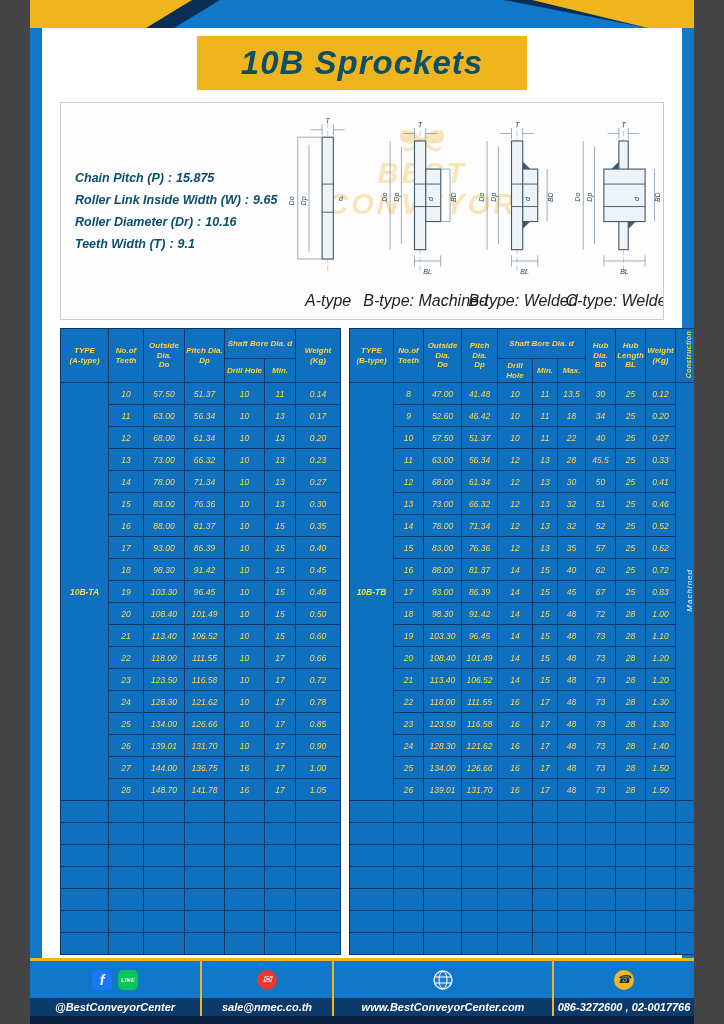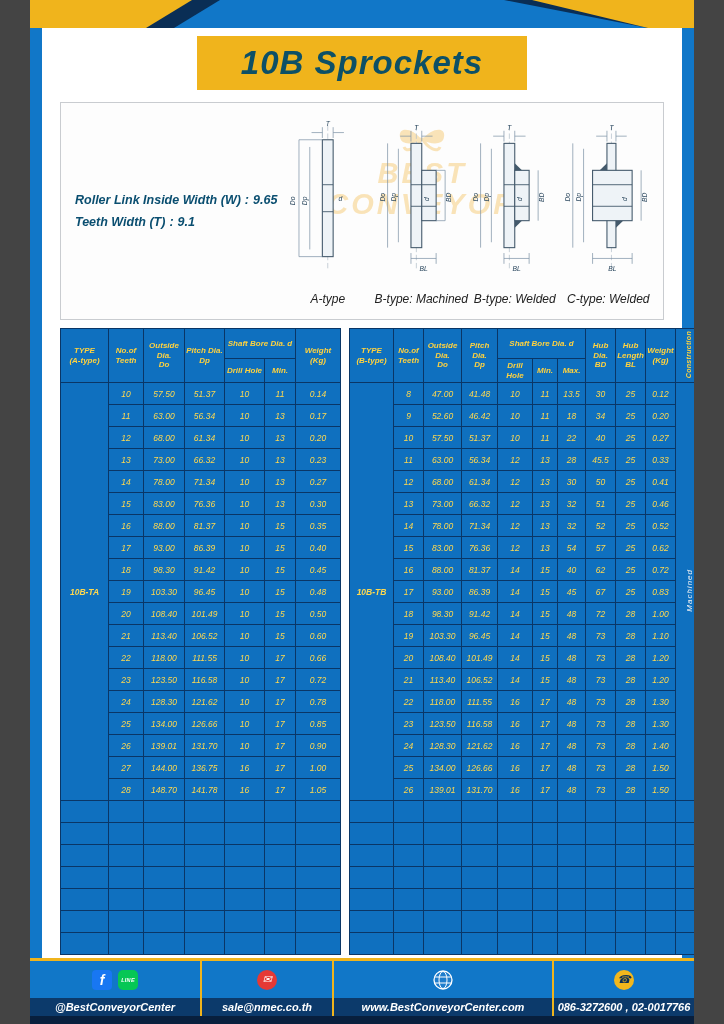--- a/index.html
+++ b/index.html
@@ -21,21 +21,21 @@
   
   .spec-box { position:relative; margin:12px 18px 0; height:218px; border:1px solid #c9ccd0; background:#fdfdfd; display:flex; padding:6px 6px 4px 6px; overflow:hidden; }
   .spec-list { width:212px; align-self:center; padding-left:8px; position:relative; z-index:2; }
   .spec-line { font-size:12.5px; font-weight:bold; color:#0a4e70; line-height:1.75; white-space:nowrap; }
   .spec-sep { margin:0 4px; }
   .watermark { position:absolute; left:36%; top:10%; width:48%; text-align:center; color:#f2a91c; opacity:.30; z-index:0; pointer-events:none; font-weight:bold; line-height:1.05; }
   .wm-line { font-size:29px; letter-spacing:3px; }
   .drawings { flex:1; display:flex; justify-content:space-between; position:relative; z-index:1; padding:0 2px; }
   .figure { display:flex; flex-direction:column; align-items:center; flex:1; min-width:0; }
   .fig-svg { height:182px; width:100%; }
-  .fig-caption { font-size:12px; color:#222; margin-top:1px; white-space:nowrap; }
+  .fig-caption { font-size:16px; color:#222; margin-top:1px; white-space:nowrap; }
   .fig-svg text { font-size:7.5px; fill:#28455c; }
   .cl { stroke:#b3bfca; stroke-width:0.8; stroke-dasharray:6 3; }
   .dim { stroke:#7d93a6; stroke-width:0.8; }
   .part { fill:#eef3f7; stroke:#43596b; stroke-width:1.2; }
   .part-l { stroke:#43596b; stroke-width:1; }
   .weld { fill:#43596b; }
 
   
   .tables { display:flex; margin:8px 12px 0 18px; gap:8px; align-items:flex-start; }
   table.data-table { border-collapse:collapse; table-layout:fixed; background:#0f70bf; }
@@ -90,21 +90,23 @@
           <path d="M28 15 C18 2, 4 2, 6 12 C7 20, 18 20, 28 15" fill="#f2a91c"></path>
           <path d="M28 15 C38 2, 52 2, 50 12 C49 20, 38 20, 28 15" fill="#f2a91c"></path>
           <path d="M28 13 C22 24, 12 28, 10 22" fill="none" stroke="#f2a91c" stroke-width="3"></path>
           <path d="M28 13 C34 24, 44 28, 46 22" fill="none" stroke="#f2a91c" stroke-width="3"></path>
         </svg>
         <div class="wm-line">BEST</div>
         <div class="wm-line">CONVEYOR</div>
       </div>
 
       <div class="spec-list">
+        <div class="spec-line"><span>Chain Pitch (P)</span><span class="spec-sep">:</span><span>15.875</span></div>
         <div class="spec-line"><span>Roller Link Inside Width (W)</span><span class="spec-sep">:</span><span>9.65</span></div>
+        <div class="spec-line"><span>Roller Diameter (Dr)</span><span class="spec-sep">:</span><span>10.16</span></div>
         <div class="spec-line"><span>Teeth Width (T)</span><span class="spec-sep">:</span><span>9.1</span></div>
       </div>
 
       <div class="drawings">
 
         <div class="figure">
           <svg class="fig-svg" viewBox="0 0 104 182">
             <line class="cl" x1="52" y1="8" x2="52" y2="168"></line>
             <line class="dim" x1="34" y1="16" x2="46" y2="16"></line>
               <line class="dim" x1="58" y1="16" x2="70" y2="16"></line>
@@ -614,21 +616,21 @@
               <td>52</td>
               <td>25</td>
               <td>0.52</td>
             </tr>
             <tr>
               <td>15</td>
               <td>83.00</td>
               <td>76.36</td>
               <td>12</td>
               <td>13</td>
-              <td>54</td>
+              <td>35</td>
               <td>57</td>
               <td>25</td>
               <td>0.62</td>
             </tr>
             <tr>
               <td>16</td>
               <td>88.00</td>
               <td>81.37</td>
               <td>14</td>
               <td>15</td>

